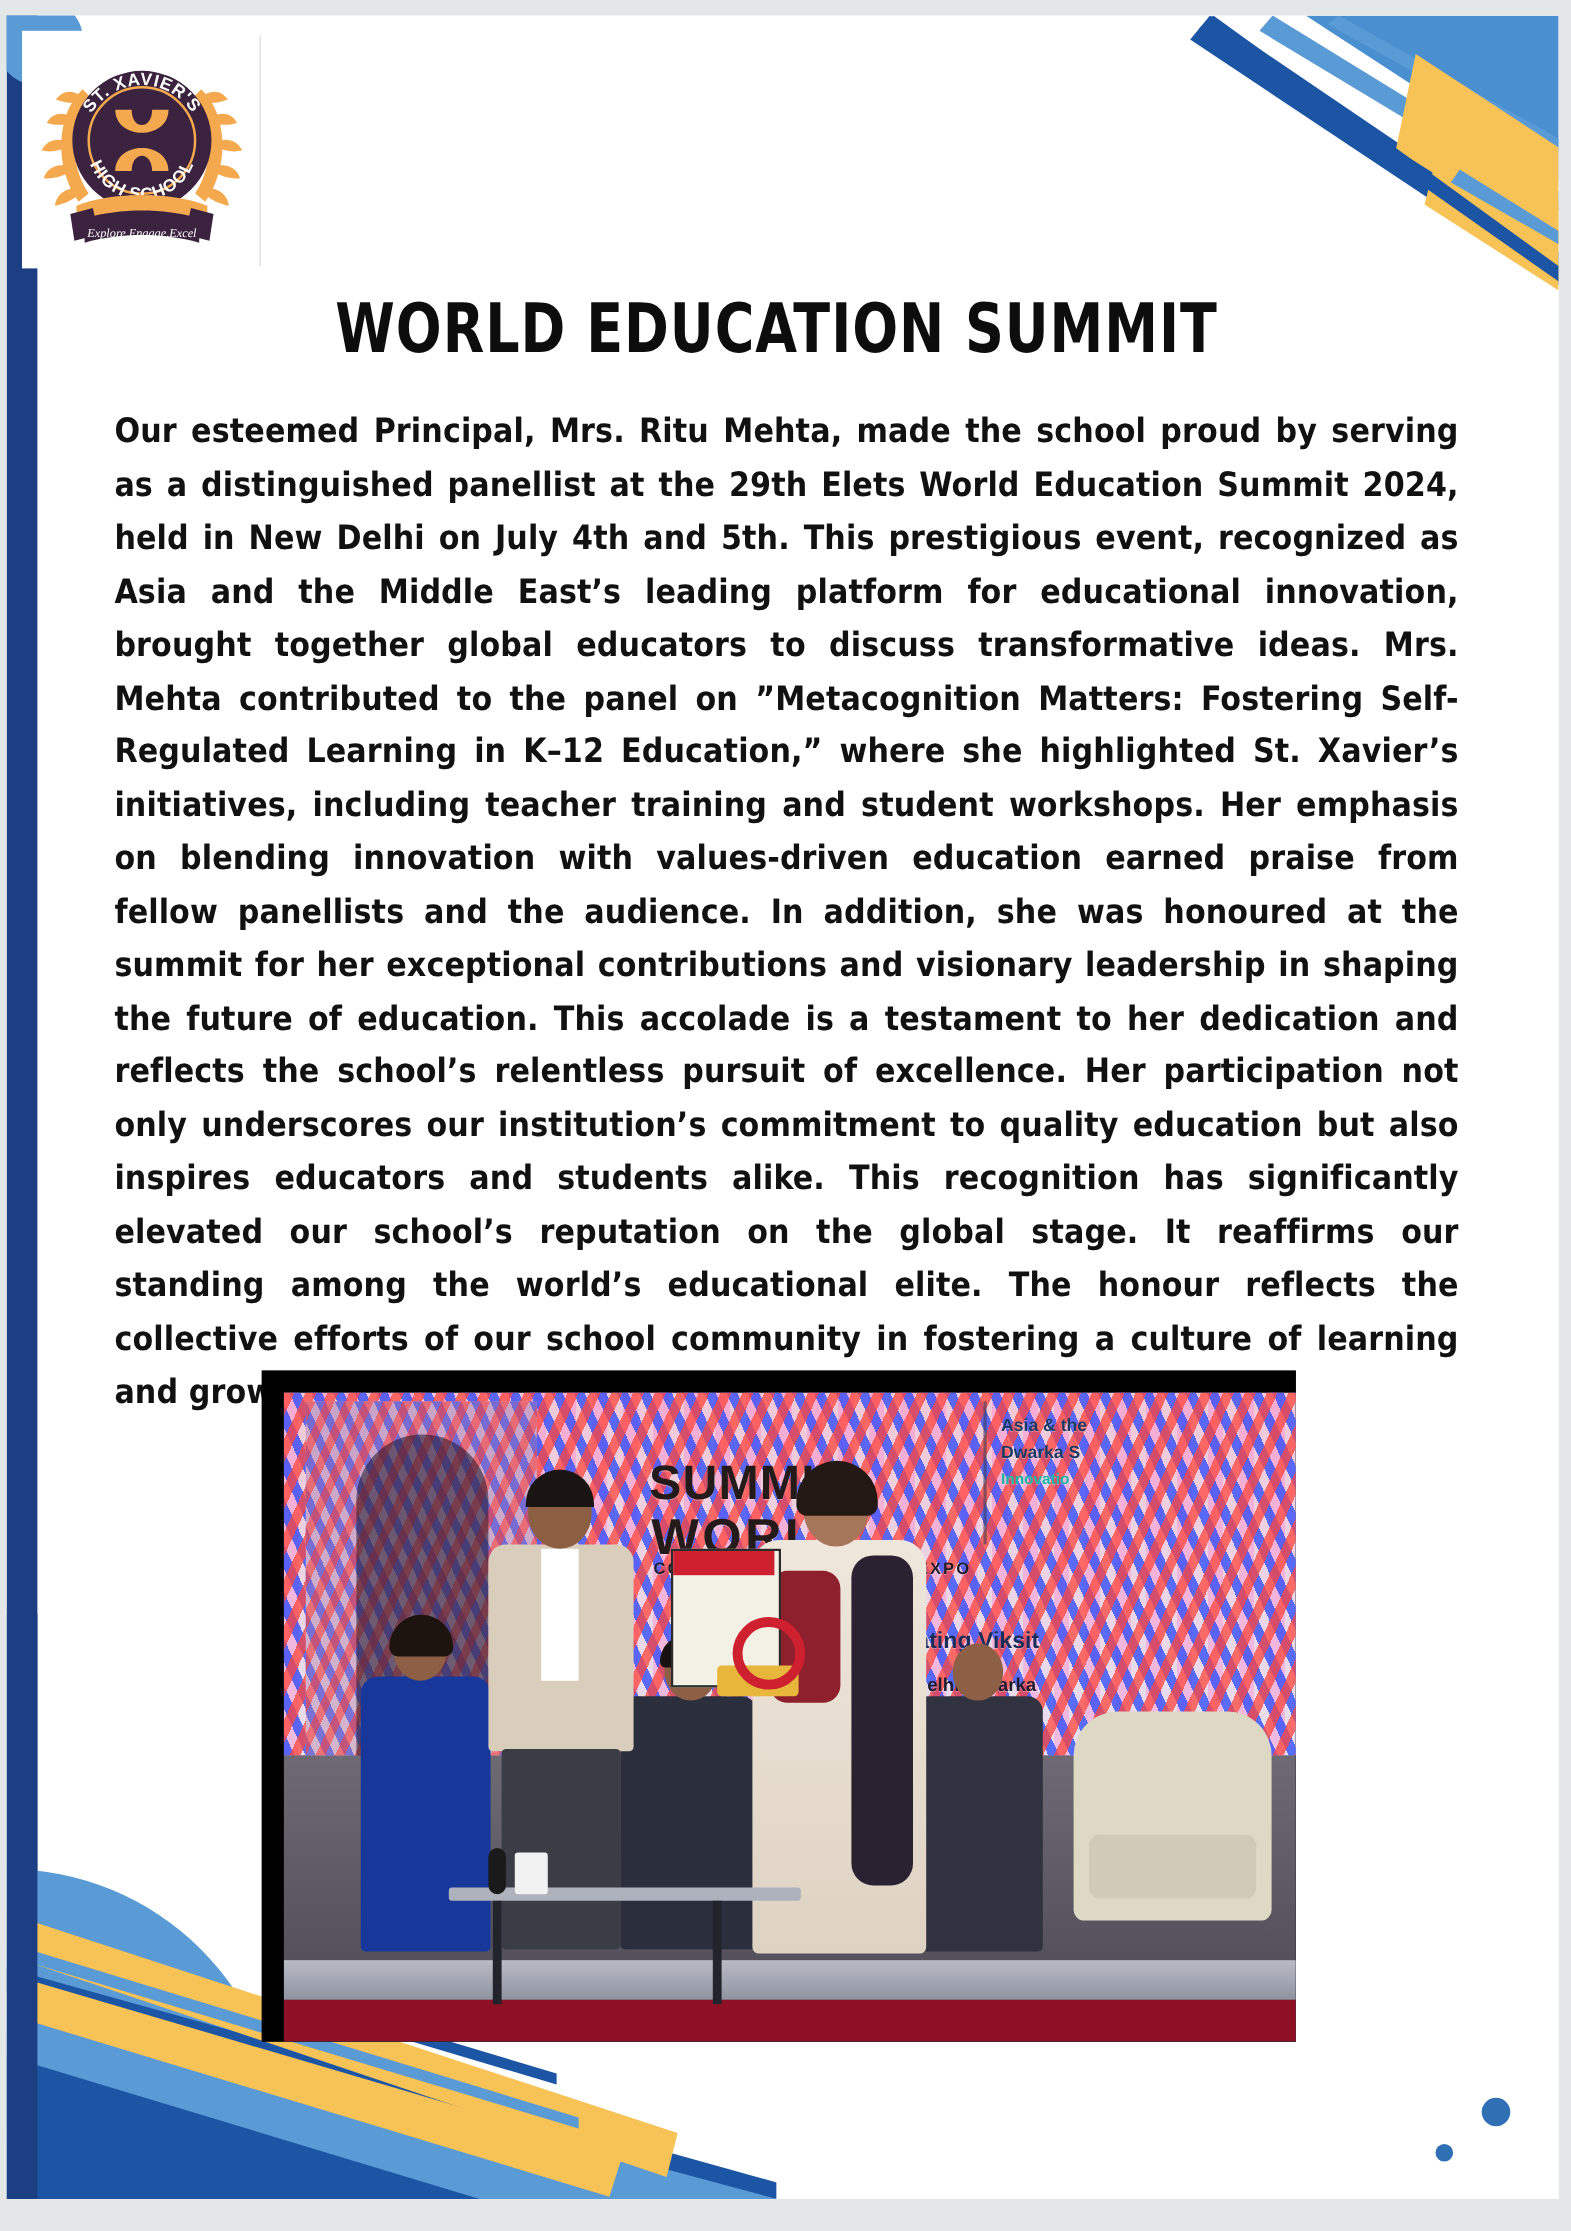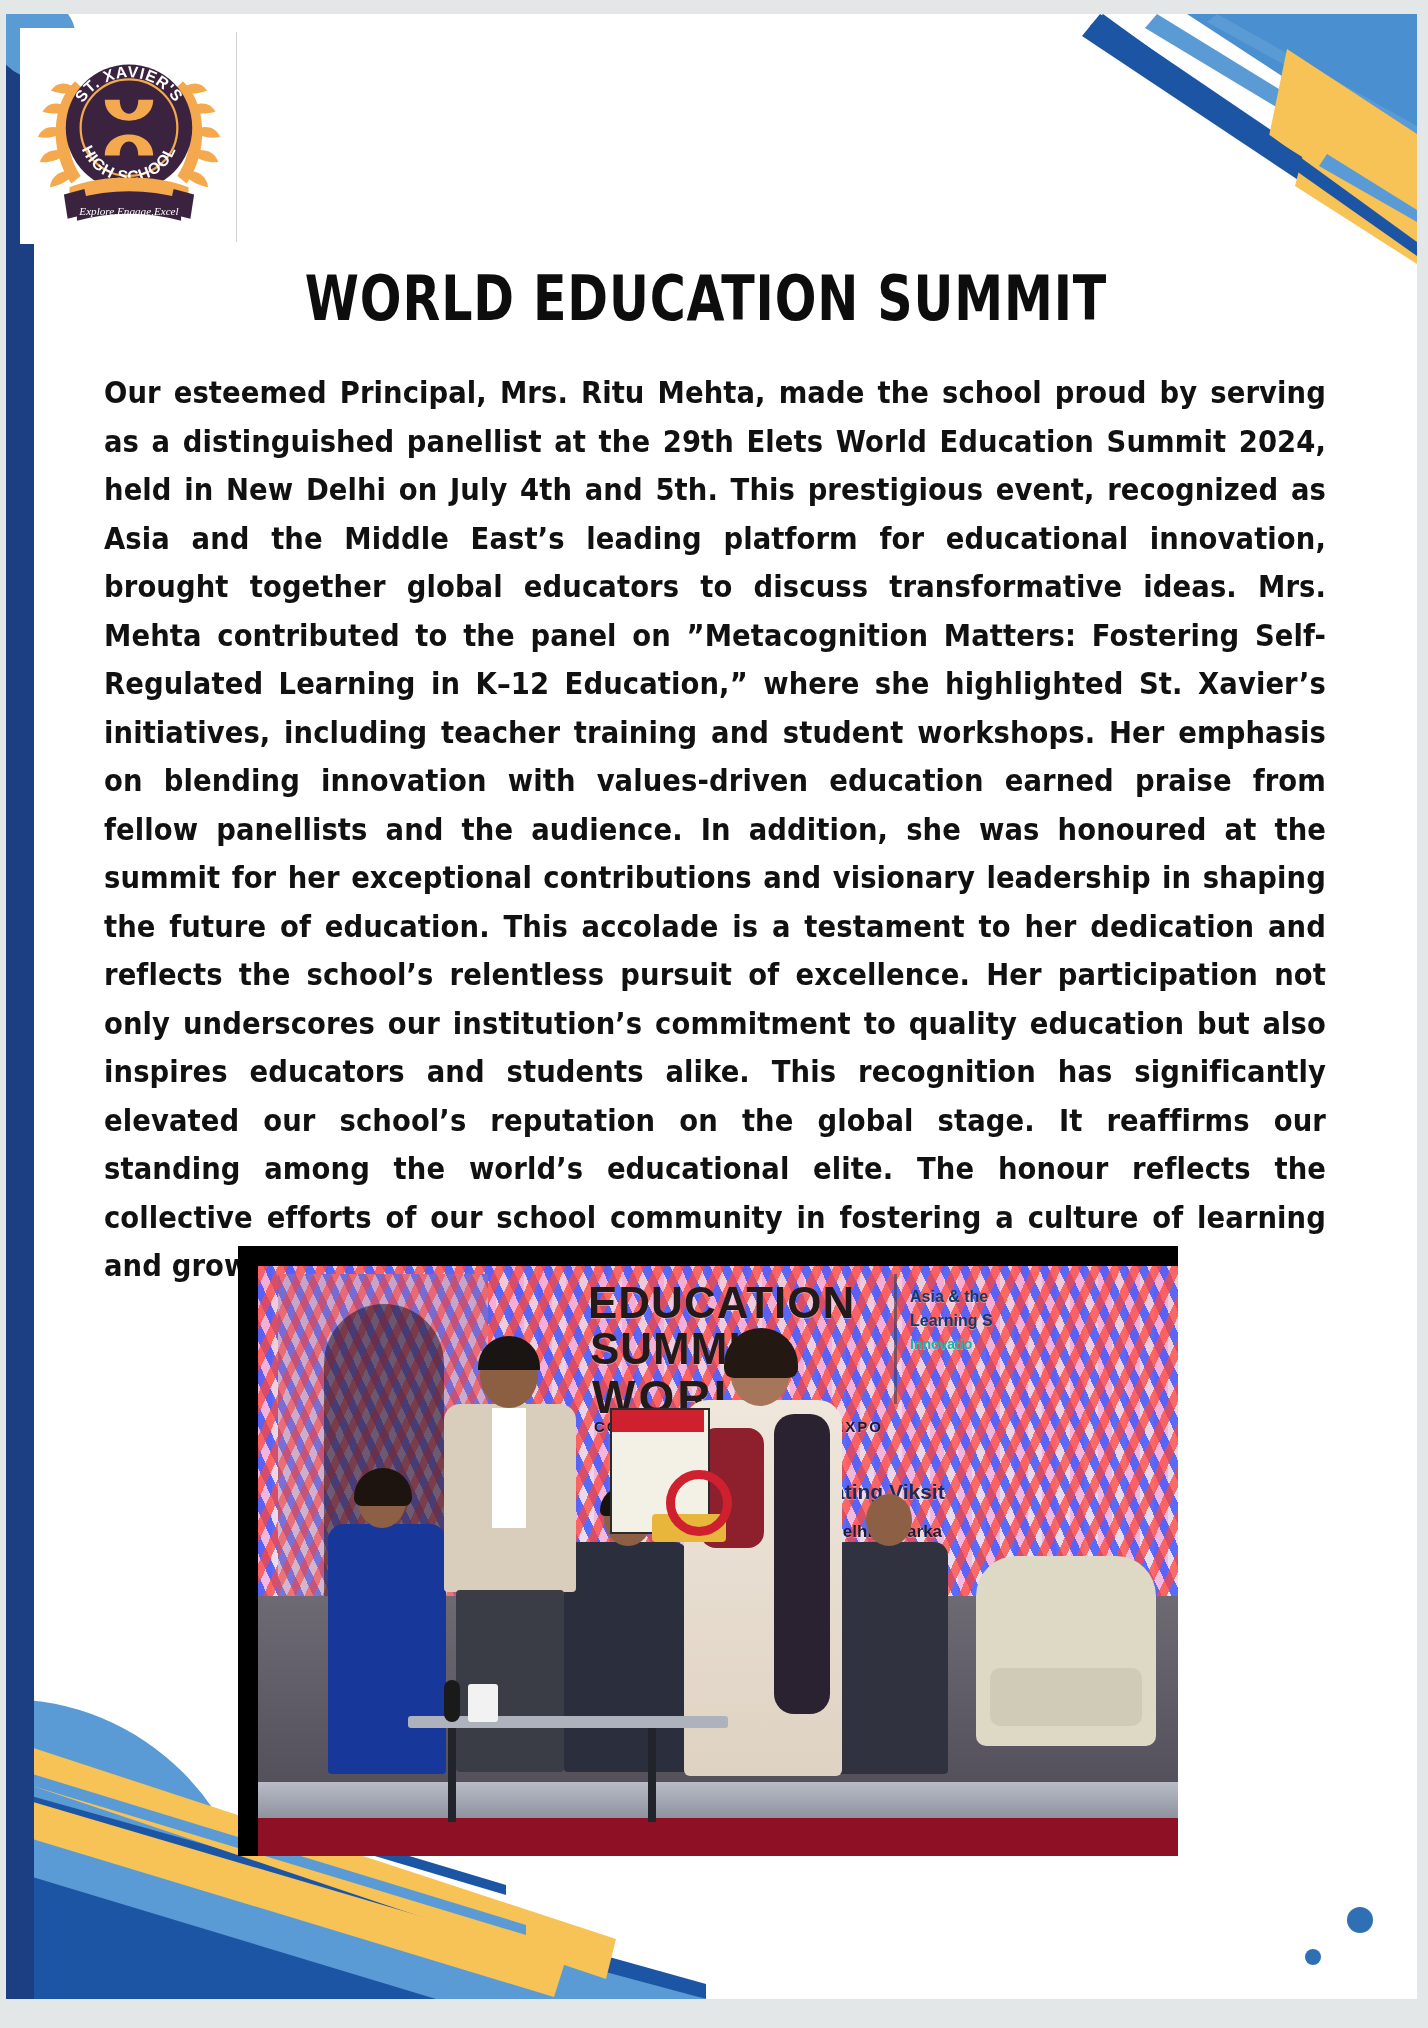--- a/index.html
+++ b/index.html
@@ -267,28 +267,27 @@
     <div class="title">WORLD EDUCATION SUMMIT</div>
 
     <div class="body-text">Our esteemed Principal, Mrs. Ritu Mehta, made the school proud by serving as a distinguished panellist at the 29th Elets World Education Summit 2024, held in New Delhi on July 4th and 5th. This prestigious event, recognized as Asia and the Middle East’s leading platform for educational innovation, brought together global educators to discuss transformative ideas. Mrs. Mehta contributed to the panel on ”Metacognition Matters: Fostering Self-Regulated Learning in K–12 Education,” where she highlighted St. Xavier’s initiatives, including teacher training and student workshops. Her emphasis on blending innovation with values-driven education earned praise from fellow panellists and the audience. In addition, she was honoured at the summit for her exceptional contributions and visionary leadership in shaping the future of education. This accolade is a testament to her dedication and reflects the school’s relentless pursuit of excellence. Her participation not only underscores our institution’s commitment to quality education but also inspires educators and students alike. This recognition has significantly elevated our school’s reputation on the global stage. It reaffirms our standing among the world’s educational elite. The honour reflects the collective efforts of our school community in fostering a culture of learning and growth.</div>
 
     <div class="photo-frame">
       <div class="photo">
 
         <div class="pscreen"></div>
         <div class="pgate"></div>
 
-        <div class="pscreen-txt p-edu">EDUCATION</div>
         <div class="pscreen-txt p-sum">SUMMIT</div>
         <div class="pscreen-txt p-del">WORLD</div>
         <div class="pscreen-txt p-conf">CONFERENCE  |  AWARDS  |  EXPO</div>
         <div class="pscreen-txt p-jul">4-5 JULY</div>
         <div class="p-vline"></div>
         <div class="pscreen-txt p-right1">Asia &amp; the</div>
-        <div class="pscreen-txt p-right2">Learning S</div>
+        <div class="pscreen-txt p-right2">Dwarka S</div>
         <div class="pscreen-txt p-right3">Innovatio</div>
         <div class="pscreen-txt p-tag">tion Sector in Creating Viksit</div>
         <div class="pscreen-txt p-ven">Vivanta New Delhi, Dwarka</div>
 
         <div class="p-floor"></div>
         <div class="p-stageband"></div>
         <div class="p-redband"></div>
 
         <div class="p-chair"></div>
 

